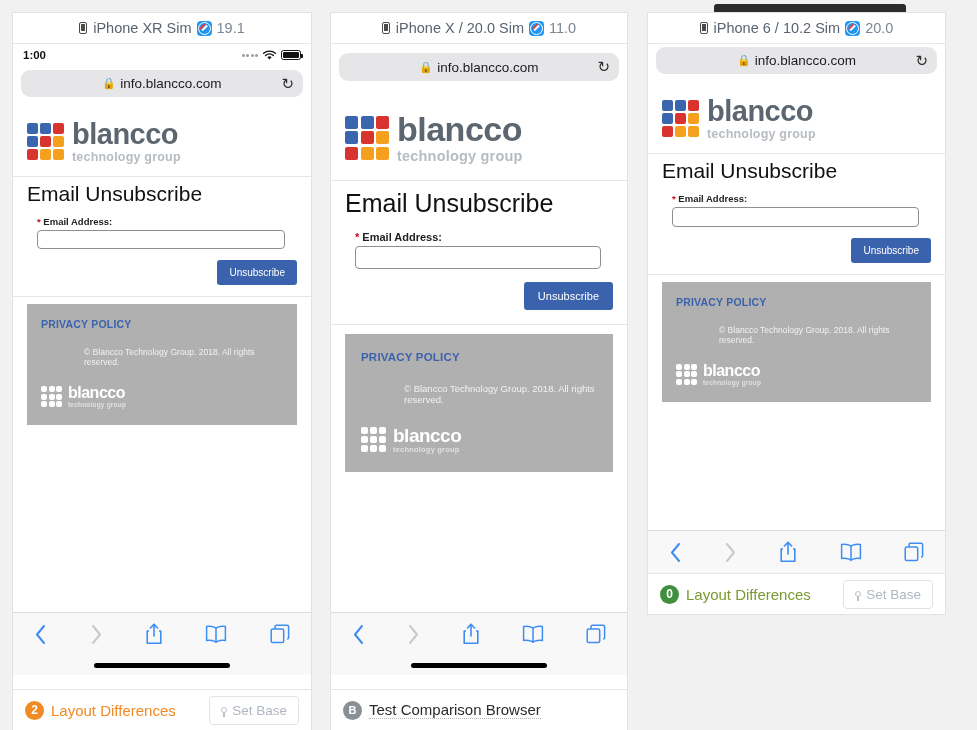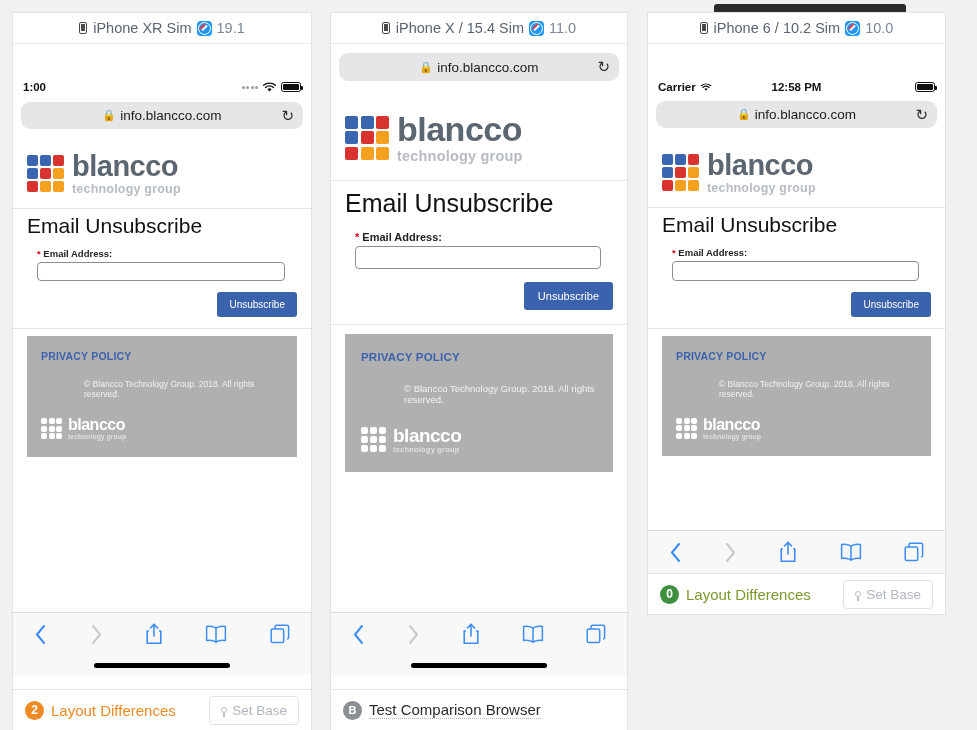--- a/index.html
+++ b/index.html
@@ -70,21 +70,21 @@
     flex: 1; display: flex; align-items: center; justify-content: center; gap: 5px;
     color: #ffffff; font-size: 13.5px; cursor: pointer;
     border-right: 1px solid #6e6e6e;
   }
   .action-btn:last-child { border-right: none; }
   .action-btn svg { display:block; }
 
   
   .ios-status {
     height: 22px; display: flex; align-items: center; padding: 0 10px;
-    font-size: 11.5px; font-weight: bold; color: #111; background:#fff;margin-top:32px;
+    font-size: 11.5px; font-weight: bold; color: #111; background:#fff;
   }
   .ios-status.modern { justify-content: space-between; }
   .ios-status .left { display:flex; align-items:center; gap:4px; }
   .ios-status .center { position:absolute; left:0; right:0; text-align:center; pointer-events:none; }
   .ios-status .right { display:flex; align-items:center; gap:4px; margin-left:auto; }
   .dots-sig { display:flex; gap:1.5px; align-items:flex-end; }
   .dots-sig i { width:3px; height:3px; background:#9b9b9b; border-radius:50%; display:block; }
   .battery {
     width: 20px; height: 10px; border: 1.2px solid #111; border-radius: 2.5px;
     position: relative; padding: 1px;
@@ -309,21 +309,21 @@
       </button>
     </div>
   </div>
 
   <div class="panel" id="panel-2">
     <div class="notch-bar"></div>
     <div class="notch-arrow"></div>
 
     <div class="device-title">
       <span class="phone-glyph"></span>
-      <span>iPhone X / 15.4 Sim</span>
+      <span>iPhone X / 20.0 Sim</span>
       <span class="safari-glyph">
           <span class="safari-needle"></span>
         </span>
       <span class="ver">11.0</span>
     </div>
 
 
     <div class="url-wrap" style="padding:9px 8px 10px;">
       <div class="url-bar" style="height:28px;">
         <span class="lock">🔒</span>
@@ -420,39 +420,23 @@
   </div>
 
   <div class="panel" id="panel-3">
 
     <div class="device-title">
       <span class="phone-glyph"></span>
       <span>iPhone 6 / 10.2 Sim</span>
       <span class="safari-glyph">
           <span class="safari-needle"></span>
         </span>
-      <span class="ver">10.0</span>
-    </div>
-
-    <div class="ios-status legacy" style="position:relative;">
-      <span class="left">
-        <span>Carrier</span>
-        <svg width="12" height="9" viewBox="0 0 15 11">
-          <path d="M7.5 9.6 L5.4 7.2 a3.3 3.3 0 0 1 4.2 0 Z" fill="#111"></path>
-          <path d="M3.6 5.5 a6 6 0 0 1 7.8 0" stroke="#111" stroke-width="1.4" fill="none" stroke-linecap="round"></path>
-          <path d="M1.6 3.3 a9.2 9.2 0 0 1 11.8 0" stroke="#111" stroke-width="1.4" fill="none" stroke-linecap="round"></path>
-        </svg>
-      </span>
-      <span class="center">12:58 PM</span>
-      <span class="right">
-        <span class="battery">
-            <i></i>
-          </span>
-      </span>
-    </div>
+      <span class="ver">20.0</span>
+    </div>
+
 
     <div class="url-wrap" style="padding:3px 8px 7px;">
       <div class="url-bar" style="height:27px;">
         <span class="lock">🔒</span>
         <span>info.blancco.com</span>
         <span class="reload">↻</span>
       </div>
     </div>
 
     <div class="web">

